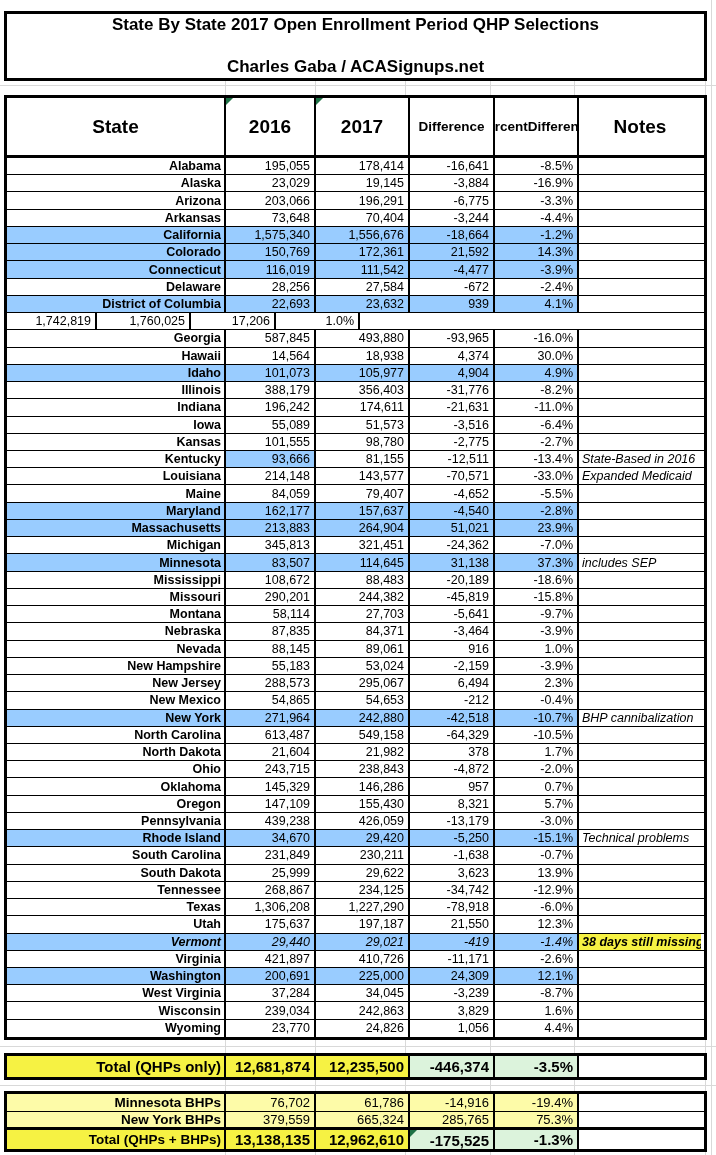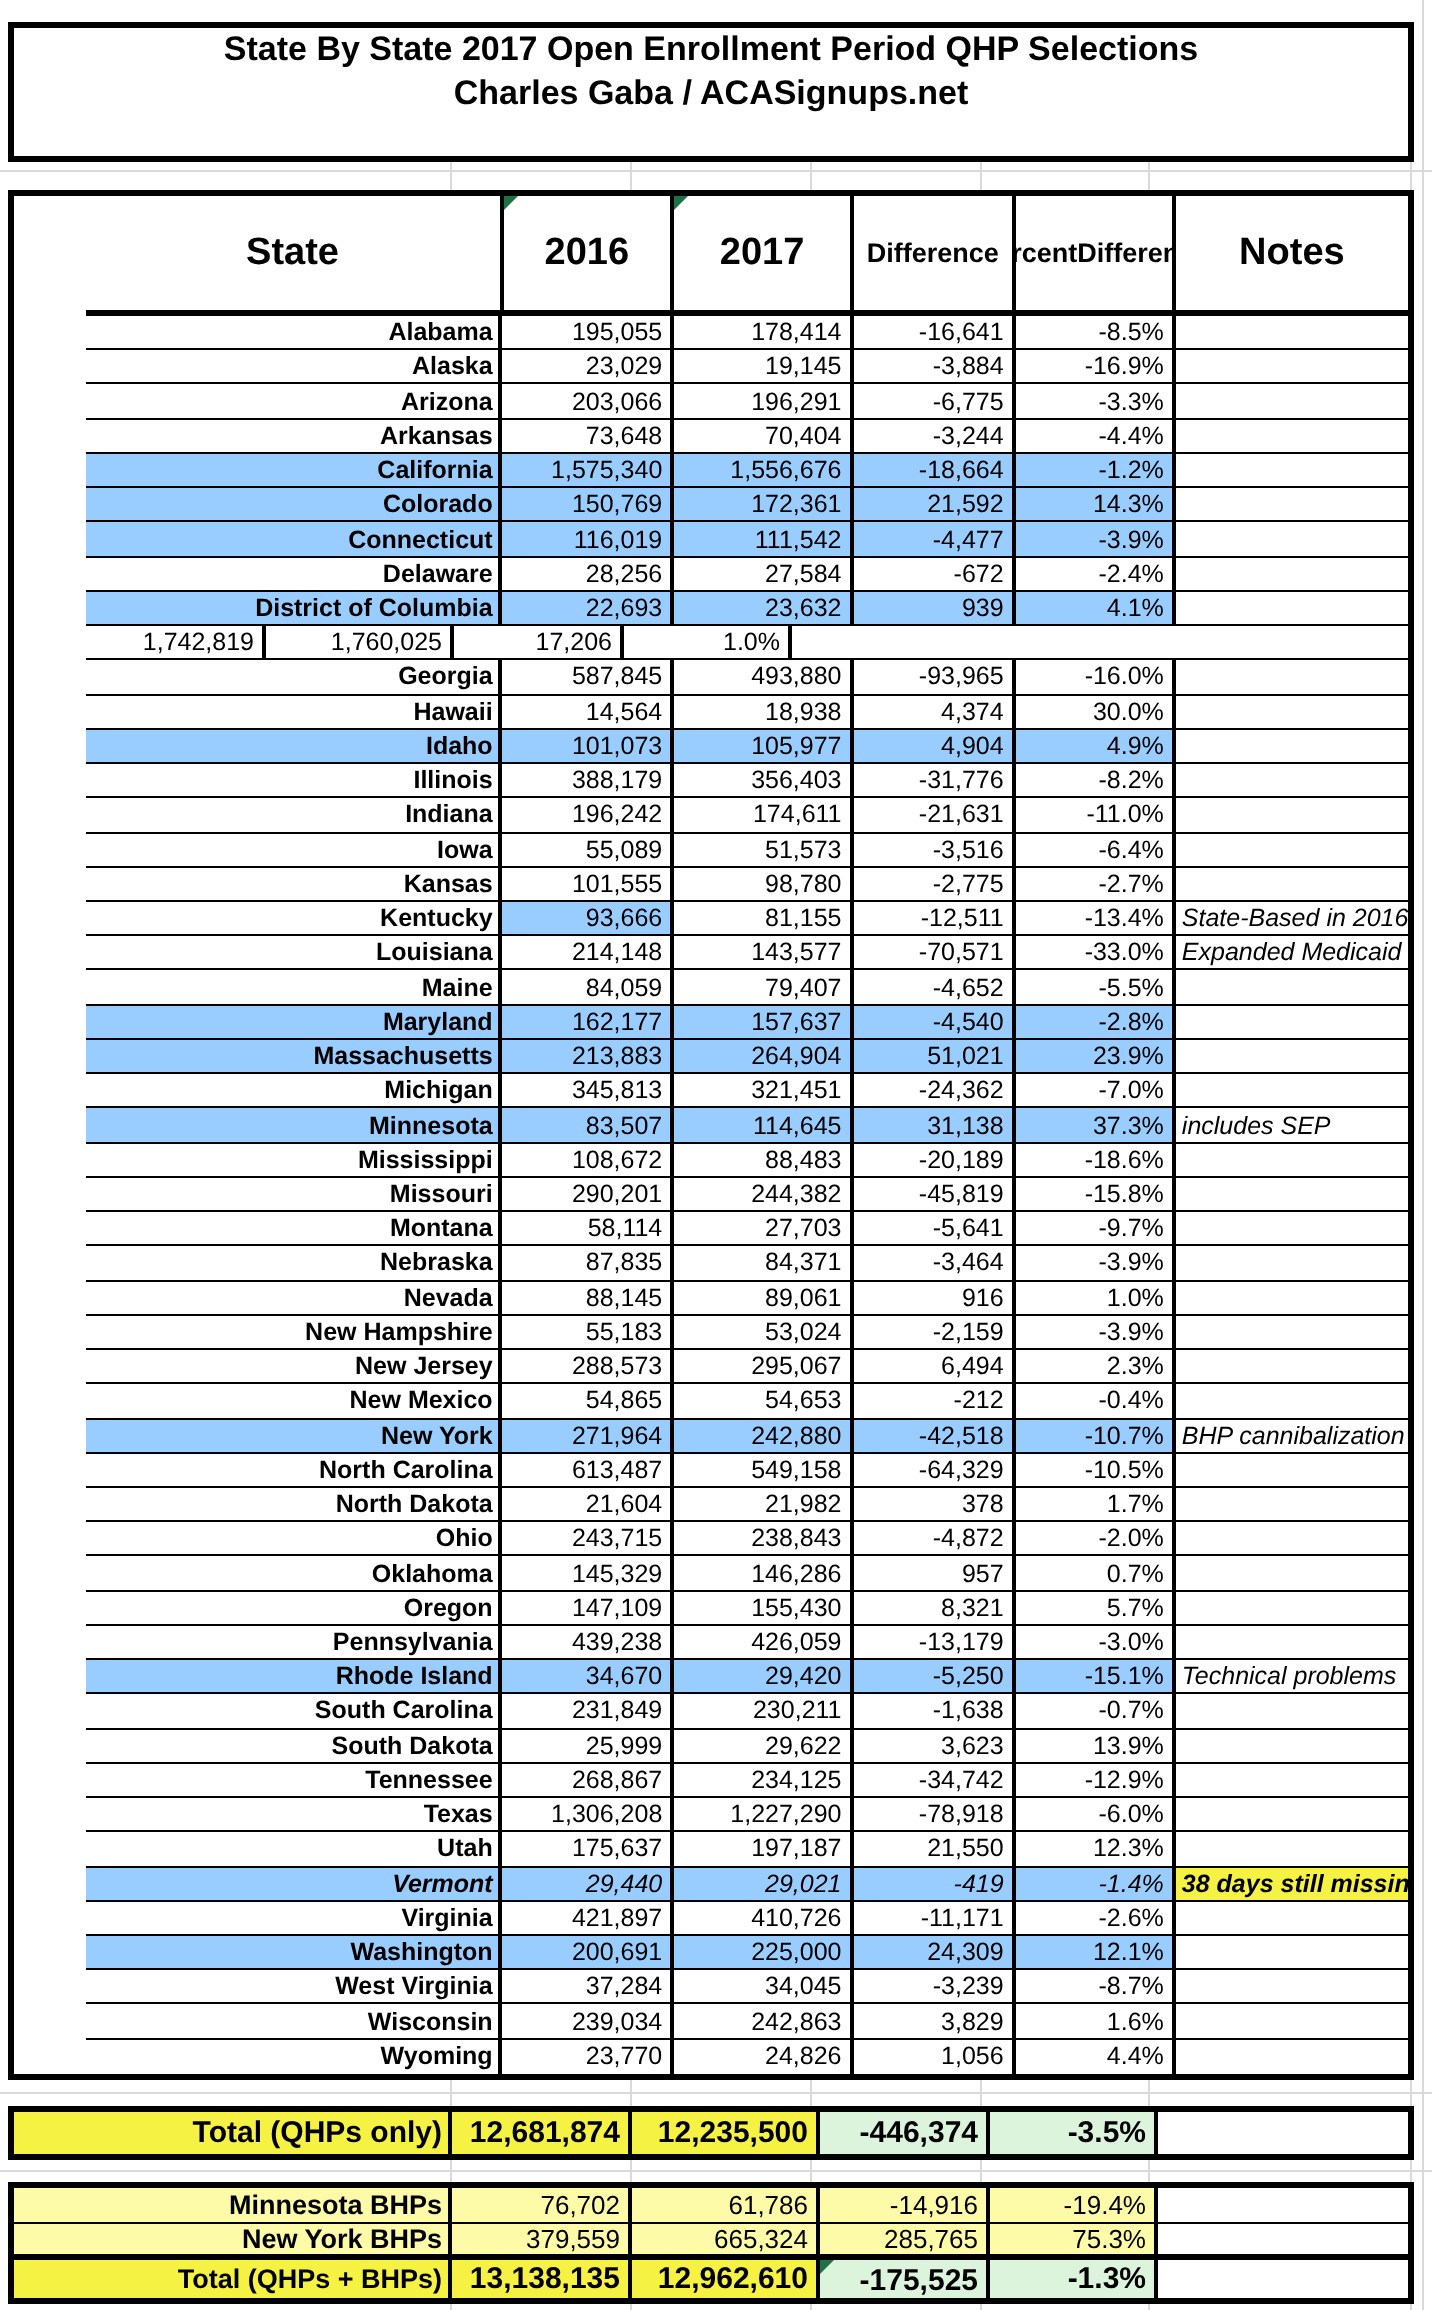--- a/index.html
+++ b/index.html
@@ -1,24 +1,24 @@
 <!DOCTYPE html>
 <html style="--blue: #99CCFF; --tyellow: #F6F243; --byellow: #FDFBA8; --green: #DCF3DC; --gray: #D9D9D9; --tri: #1E7145;"><head>
 <meta charset="utf-8">
 <style>
   html,body{margin:0;padding:0;background:#fff;}
   .sheet{position:relative;width:716px;height:1155px;background:#fff;
          font-family:"Liberation Sans", sans-serif;color:#000;overflow:hidden;}
   .gline{position:absolute;background:var(--gray);}
   
   .title-box{position:absolute;left:4px;top:11px;width:703px;height:70px;border:3px solid #000;
-             box-sizing:border-box;display:flex;flex-direction:column;justify-content:flex-start;
+             box-sizing:border-box;display:flex;flex-direction:column;justify-content:space-between;
              align-items:center;text-align:center;font-weight:bold;font-size:17px;line-height:22px;}
   
-  .main-table{position:absolute;left:4px;top:95px;width:703px;border:3px solid #000;box-sizing:border-box;background:#fff;padding-left:36px;}
+  .main-table{position:absolute;left:4px;top:95px;width:703px;border:3px solid #000;box-sizing:border-box;background:#fff;}
   .thead{display:flex;height:57px;border-bottom:3px solid #000;}
   .cell{box-sizing:border-box;border-right:2px solid #000;display:flex;align-items:center;
         justify-content:flex-end;padding-right:4px;overflow:hidden;white-space:nowrap;}
   .c-state{width:219px;font-weight:bold;padding-right:3px;}
   .c-y16{width:90px;}
   .c-y17{width:94px;}
   .c-diff{width:85px;}
   .c-pct{width:84px;}
   .c-note{width:122px;border-right:none;justify-content:flex-start;padding-left:3px;padding-right:0;
           font-style:italic;}

